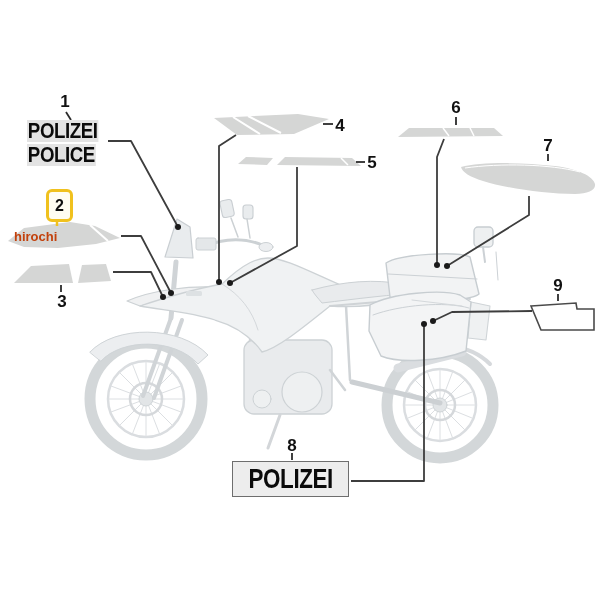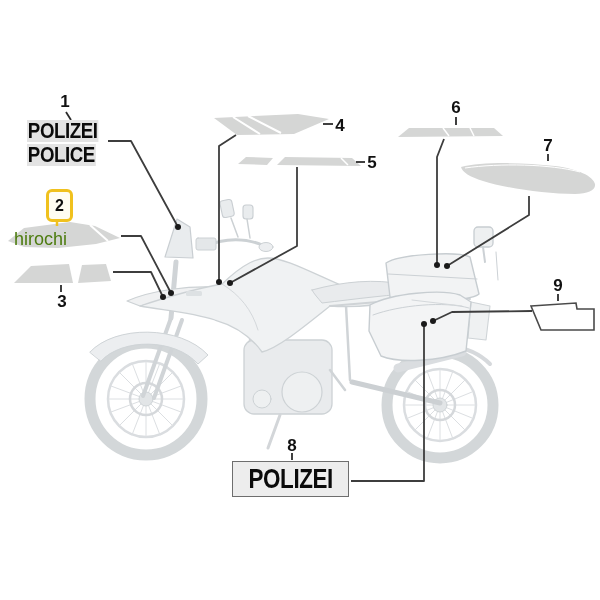--- a/index.html
+++ b/index.html
@@ -32,21 +32,21 @@
     position:absolute;left:232px;top:461px;width:117px;height:36px;
     background:#ededed;border:1.5px solid #6e6e6e;box-sizing:border-box;
     display:flex;align-items:center;justify-content:center;overflow:hidden;
   }
   #bottom-decal-label .word{
     display:inline-block;font-weight:bold;font-size:28px;color:#0b0b0b;
     letter-spacing:-0.5px;transform:scaleX(0.80);transform-origin:center;
     line-height:1;
   }
   #watermark{
-    position:absolute;left:14px;top:229px;font-size:18px;color:#4d7c0f;
+    position:absolute;left:14px;top:229px;font-size:13px;color:#c2410c;font-weight:bold;
   }
 </style>
 </head>
 <body>
 
 <div id="stage">
 
   <svg width="600" height="600" viewBox="0 0 600 600">
 
     <g stroke-linejoin="round" stroke-linecap="round">

